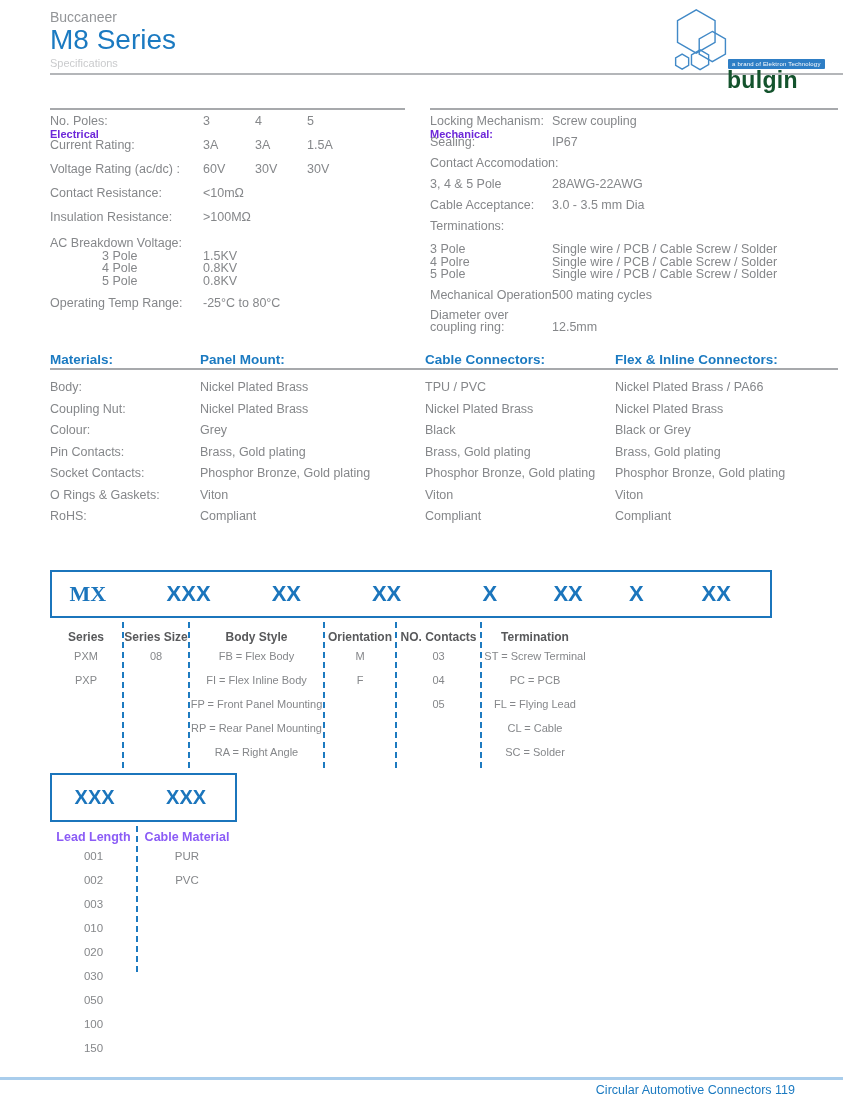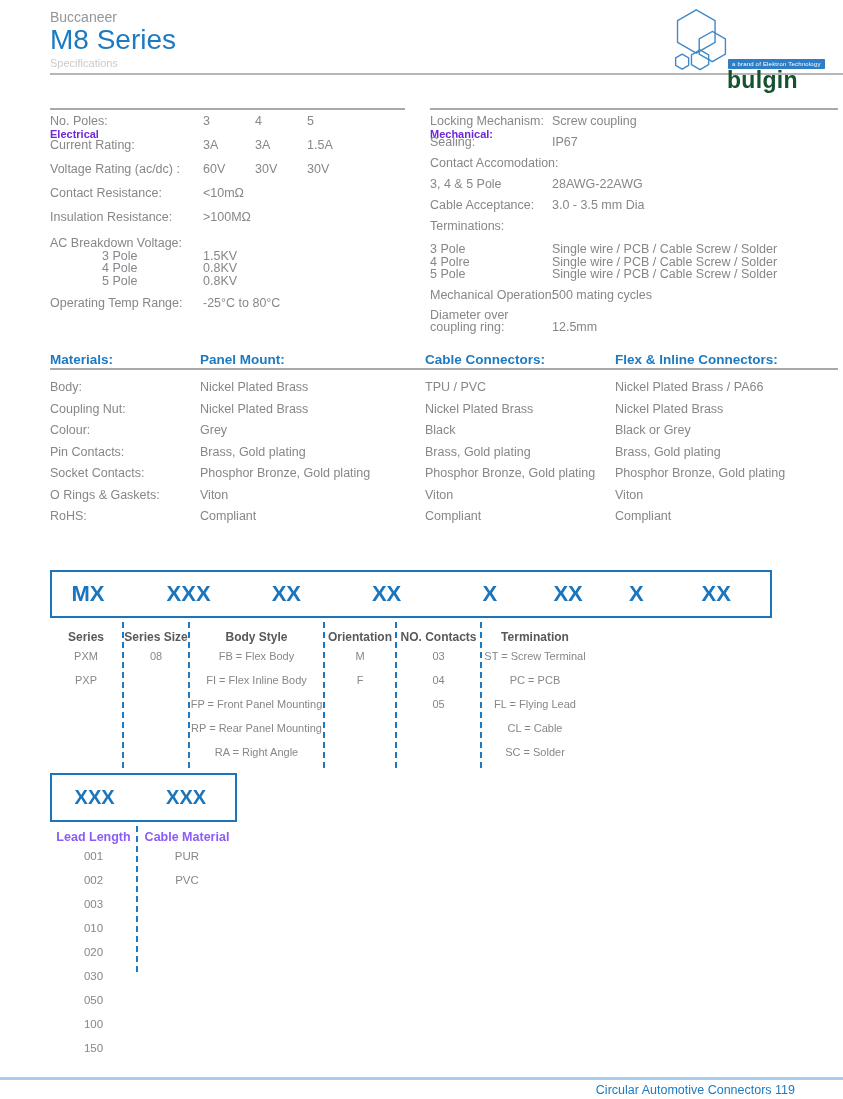--- a/index.html
+++ b/index.html
@@ -250,21 +250,21 @@
       </div>
       <div class="matrow">
         <span class="mc0">RoHS:</span>
         <span class="mc1">Compliant</span>
         <span class="mc2">Compliant</span>
         <span class="mc3">Compliant</span>
       </div>
     </div>
 
   <div class="abs pbox">
-      <div class="pcode" style="width: 72px;">MX</div>
+      <div class="pcode" style="width: 72px; font-family: Liberation Serif, serif;">MX</div>
       <div class="pcode" style="width: 130px;">XXX</div>
       <div class="pcode" style="width: 66px;">XX</div>
       <div class="pcode" style="width: 135px;">XX</div>
       <div class="pcode" style="width: 72px;">X</div>
       <div class="pcode" style="width: 85px;">XX</div>
       <div class="pcode" style="width: 52px;">X</div>
       <div class="pcode" style="width: 108px;">XX</div>
     </div>
   <div class="abs pcols">
       <div class="pcol" style="width: 72px;">

